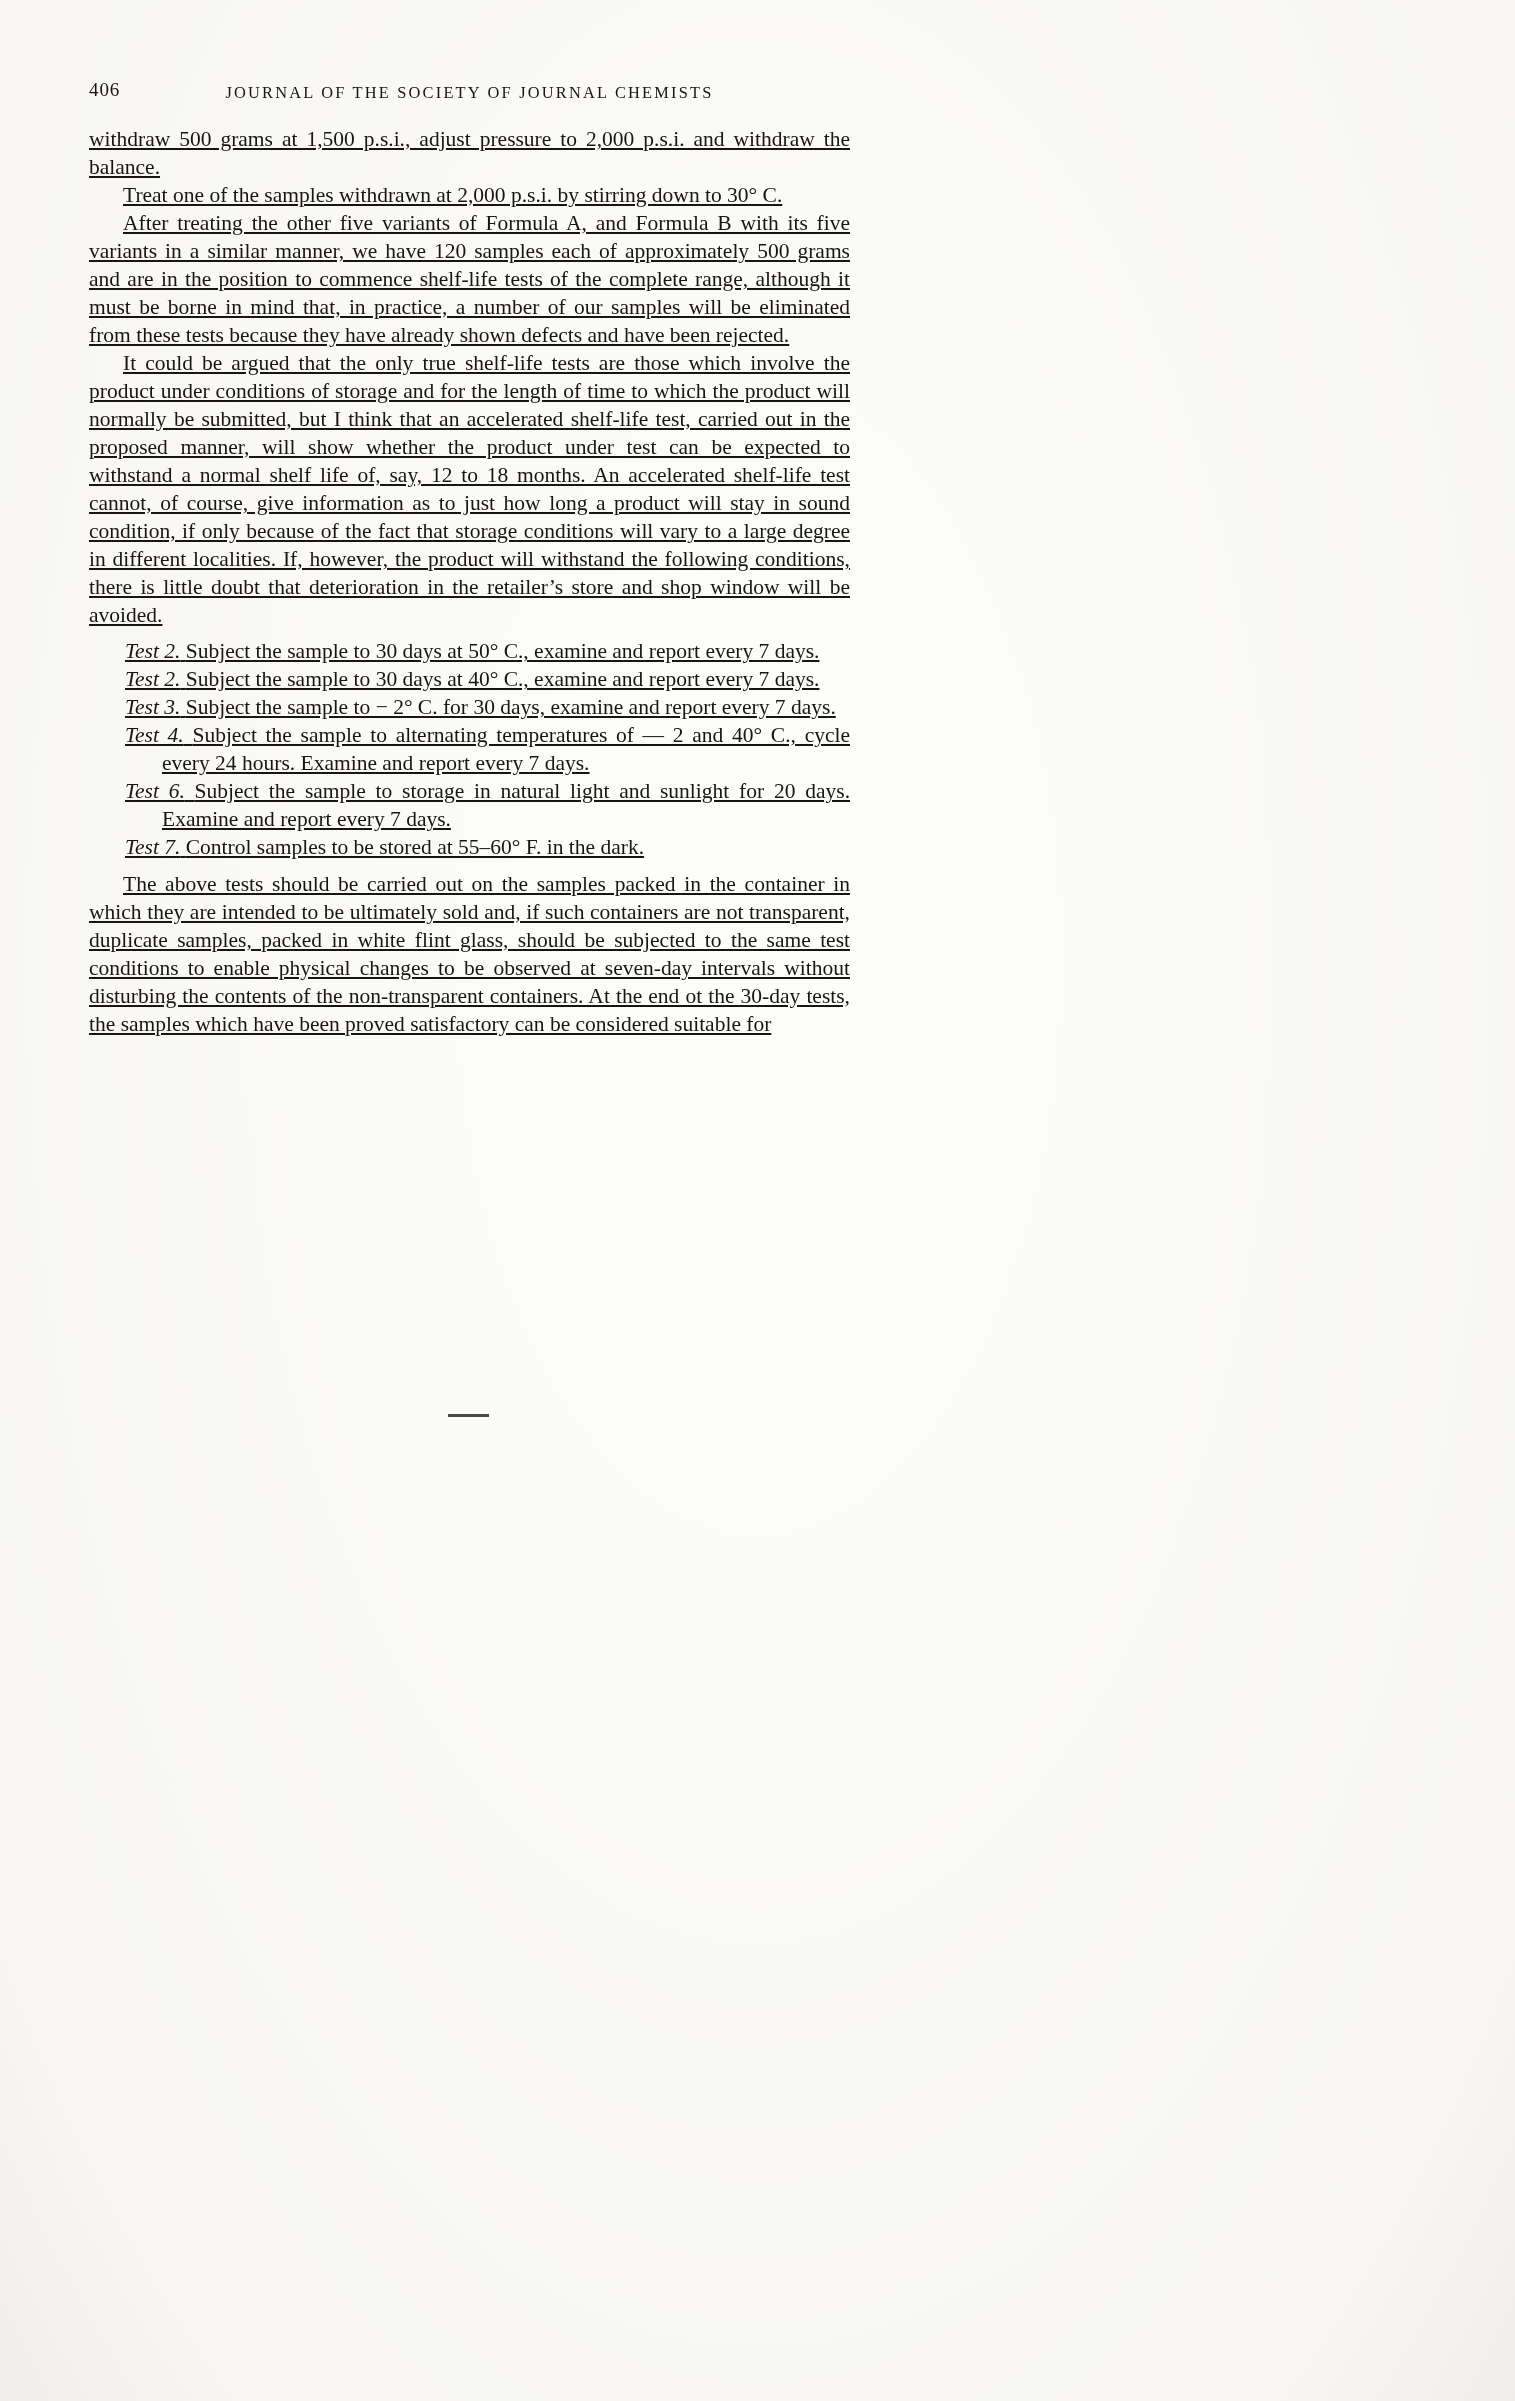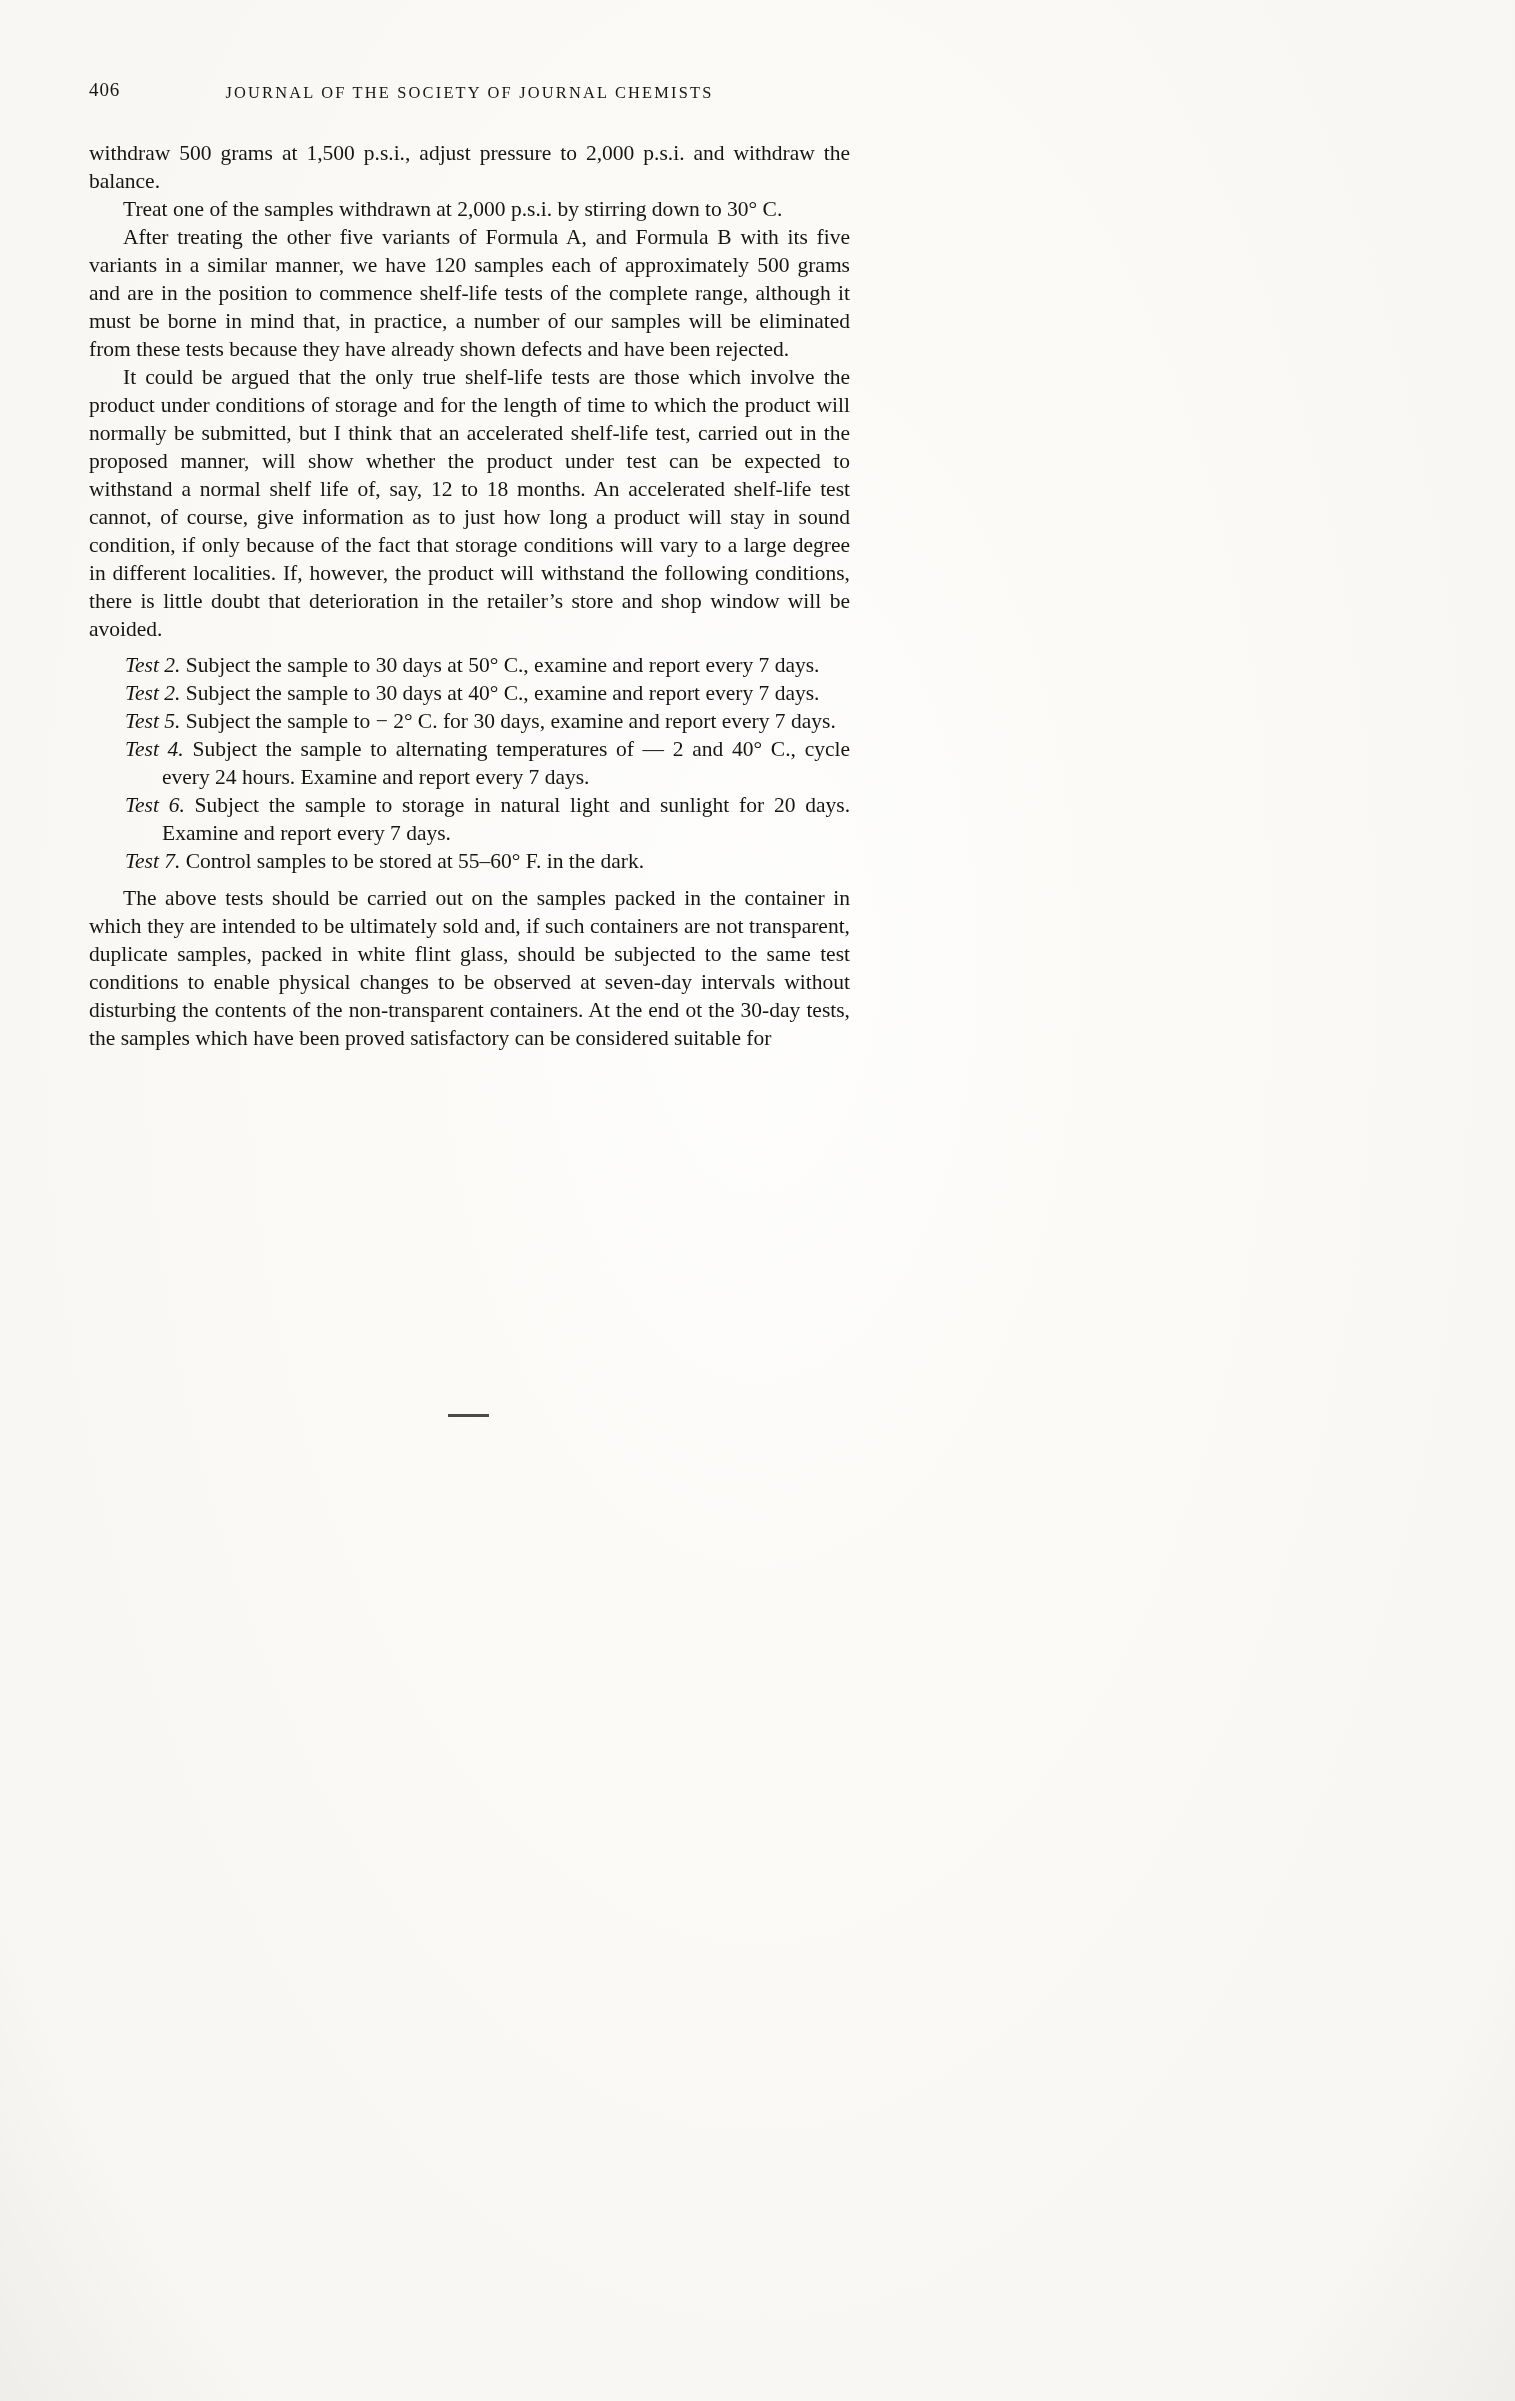--- a/index.html
+++ b/index.html
@@ -42,25 +42,26 @@
     text-align: center;
     font-size: 16.4px;
     letter-spacing: 2.2px;
     padding-top: 3.7px;
     white-space: nowrap;
   }
 
   .text-block {
     position: absolute;
     left: 89px;
-    top: 139px;
+    top: 125px;
     width: 761px;
     font-size: 21.5px;
     line-height: 28px;
     text-align: justify;
+    text-decoration: underline;
   }
   .para { text-indent: 34px; }
   .para.no-indent { text-indent: 0; }
 
   .test-list {
     list-style: none;
     margin: 8.4px 0 8.4px 0;
   }
   .test-item {
     padding-left: 73px;
@@ -93,21 +94,21 @@
 <main class="text-block">
 
   <p class="para no-indent">withdraw 500 grams at 1,500 p.s.i., adjust pressure to 2,000 p.s.i. and withdraw the balance.</p>
   <p class="para">Treat one of the samples withdrawn at 2,000 p.s.i. by stirring down to 30° C.</p>
   <p class="para">After treating the other five variants of Formula A, and Formula B with its five variants in a similar manner, we have 120 samples each of approximately 500 grams and are in the position to commence shelf-life tests of the complete range, although it must be borne in mind that, in practice, a number of our samples will be eliminated from these tests because they have already shown defects and have been rejected.</p>
   <p class="para">It could be argued that the only true shelf-life tests are those which involve the product under conditions of storage and for the length of time to which the product will normally be submitted, but I think that an accelerated shelf-life test, carried out in the proposed manner, will show whether the product under test can be expected to withstand a normal shelf life of, say, 12 to 18 months.  An accelerated shelf-life test cannot, of course, give information as to just how long a product will stay in sound condition, if only because of the fact that storage conditions will vary to a large degree in different localities.  If, however, the product will withstand the following conditions, there is little doubt that deterioration in the retailer’s store and shop window will be avoided.</p>
 
   <ul class="test-list">
     <li class="test-item"><span class="test-label">Test 2.</span> <span class="test-text">Subject the sample to 30 days at 50° C., examine and report every 7 days.</span></li>
     <li class="test-item"><span class="test-label">Test 2.</span> <span class="test-text">Subject the sample to 30 days at 40° C., examine and report every 7 days.</span></li>
-    <li class="test-item"><span class="test-label">Test 5.</span> <span class="test-text">Subject the sample to − 2° C. for 30 days, examine and report every 7 days.</span></li>
+    <li class="test-item"><span class="test-label">Test 3.</span> <span class="test-text">Subject the sample to − 2° C. for 30 days, examine and report every 7 days.</span></li>
     <li class="test-item"><span class="test-label">Test 4.</span> <span class="test-text">Subject the sample to alternating temperatures of — 2 and 40° C., cycle every 24 hours.  Examine and report every 7 days.</span></li>
     <li class="test-item"><span class="test-label">Test 6.</span> <span class="test-text">Subject the sample to storage in natural light and sunlight for 20 days.  Examine and report every 7 days.</span></li>
     <li class="test-item"><span class="test-label">Test 7.</span> <span class="test-text">Control samples to be stored at 55–60° F. in the dark.</span></li>
   </ul>
 
   <p class="closing-para">The above tests should be carried out on the samples packed in the container in which they are intended to be ultimately sold and, if such containers are not transparent, duplicate samples, packed in white flint glass, should be subjected to the same test conditions to enable physical changes to be observed at seven-day intervals without disturbing the contents of the non-transparent containers.  At the end ot the 30-day tests, the samples which have been proved satisfactory can be considered suitable for</p>
 
 </main>
 
 <div class="bottom-mark"></div>

